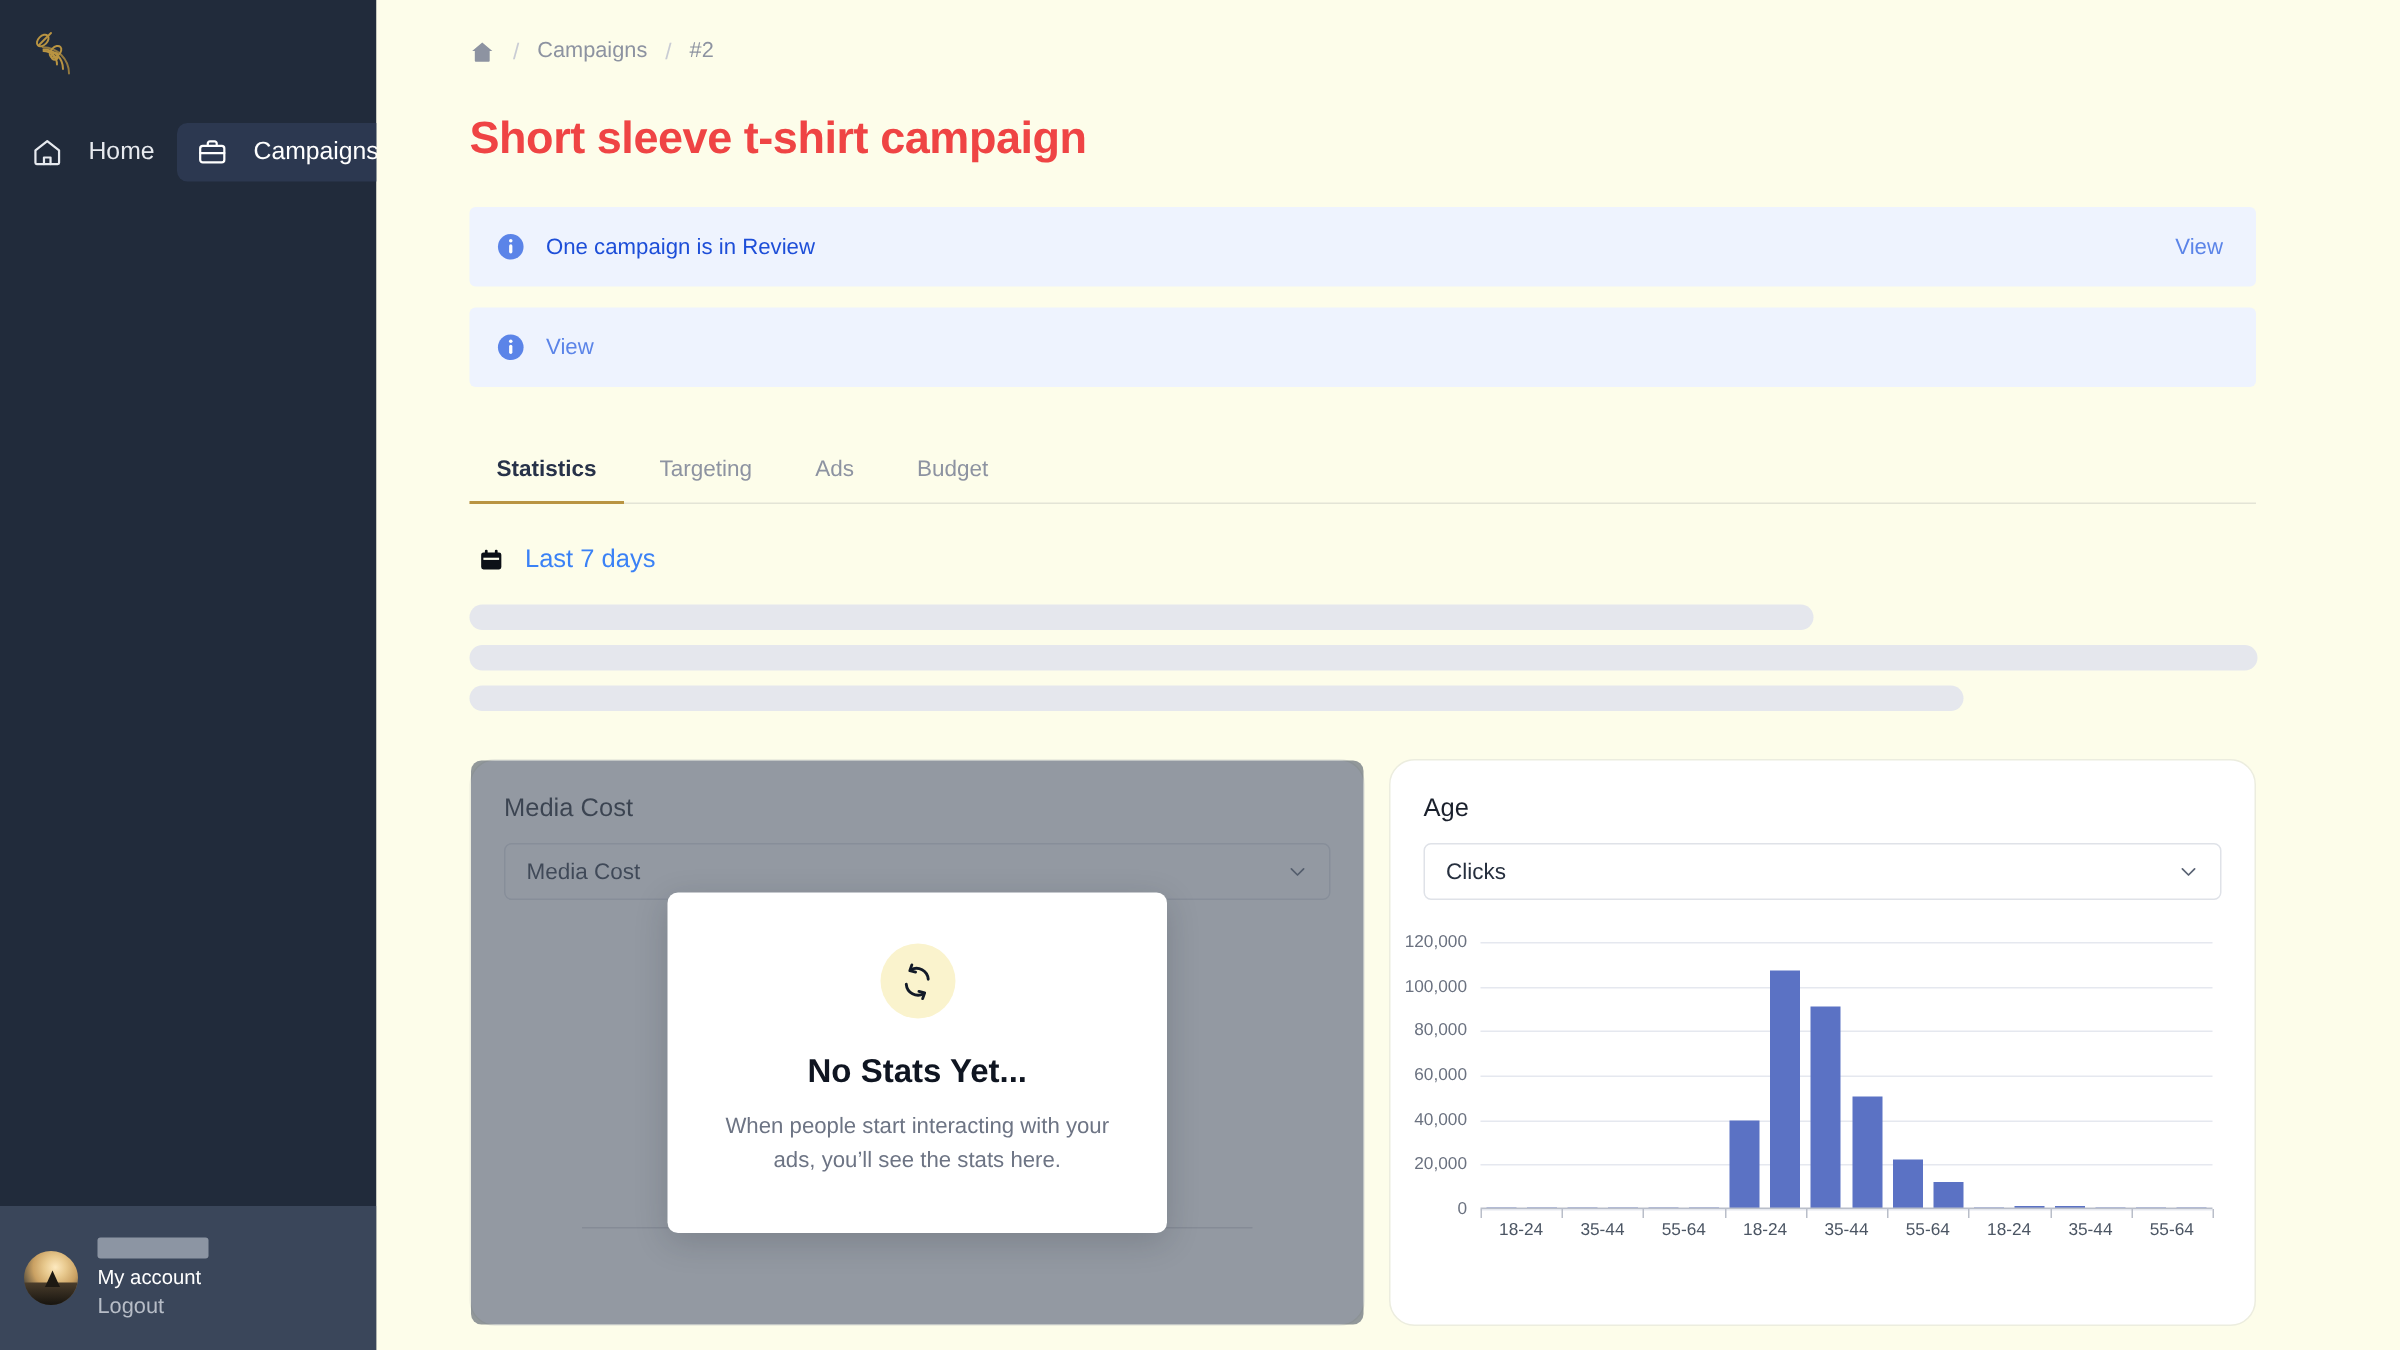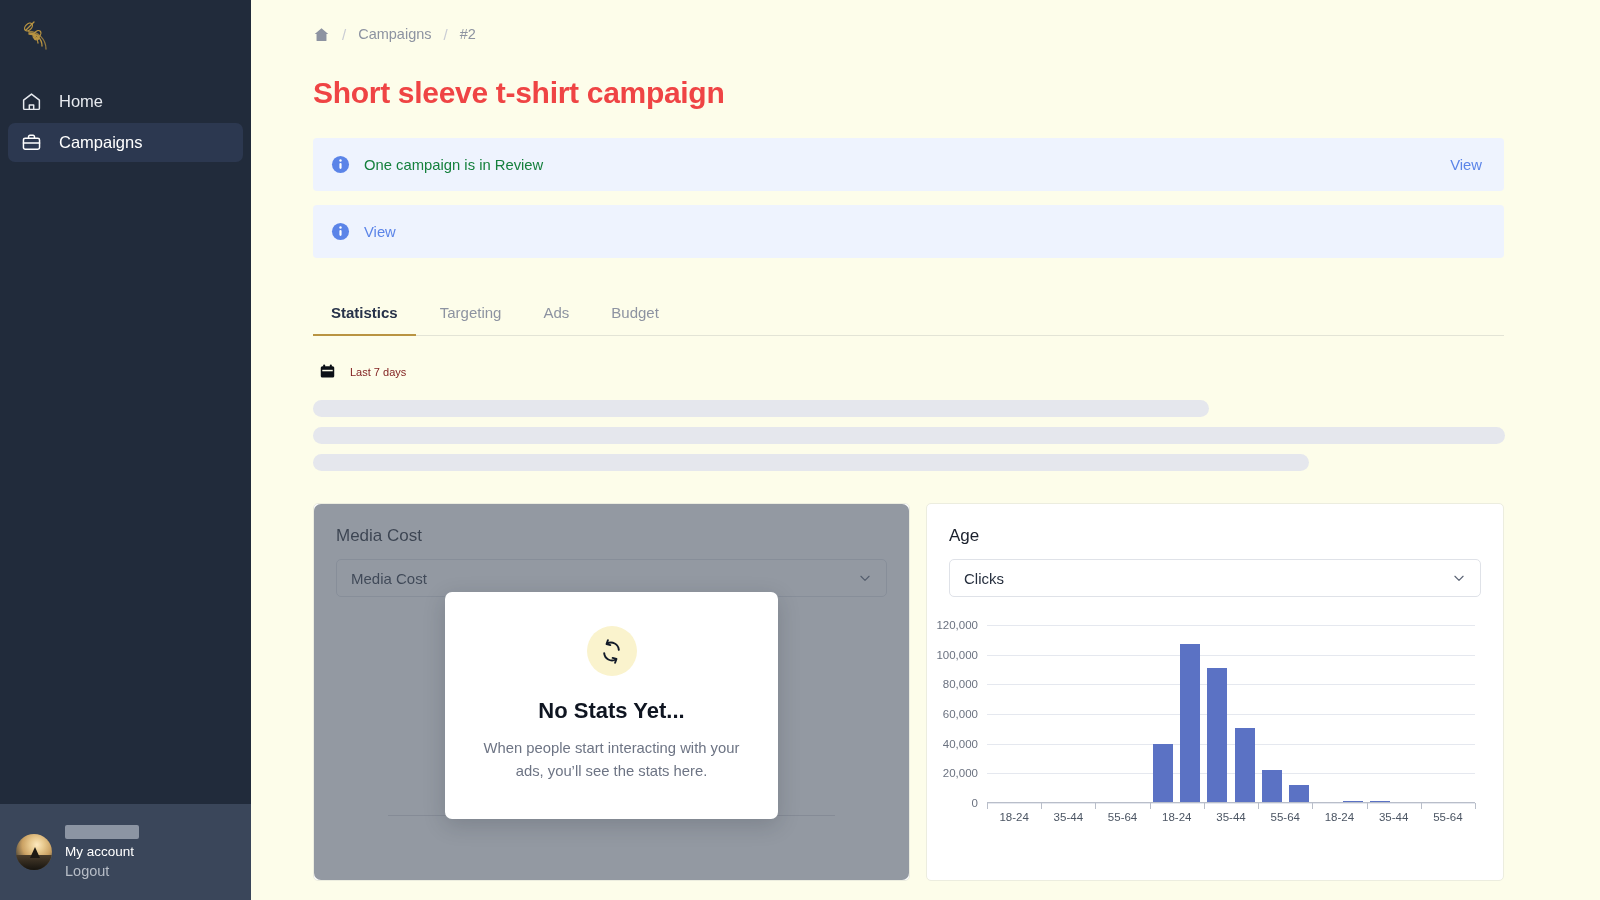--- a/index.html
+++ b/index.html
@@ -14,21 +14,21 @@
   
   .sidebar {
     width: 251px; height: 900px;
     background: #212b3b;
     display: flex; flex-direction: column;
     flex-shrink: 0;
     position: relative;
   }
   .logo-area { height: 76px; display: flex; align-items: center; padding-left: 16px; }
   .logo-mark { width: 44px; height: 44px; }
-  .nav { padding: 6px 8px 0 8px; display: flex; flex-direction: column; gap: 2px; }
+  .nav { padding: 6px 8px 0 8px; display: flex; flex-direction: row; gap: 2px; }
   .nav-item {
     display: flex; align-items: center; gap: 17px;
     height: 39px; padding: 0 13px;
     border-radius: 7px;
     color: #e7eaef;
     font-size: 16.5px;
     cursor: pointer;
   }
   .nav-item.active { background: #2c3850; color: #ffffff; }
   .nav-icon { width: 21px; height: 21px; display: flex; align-items: center; justify-content: center; flex-shrink: 0; }
@@ -92,50 +92,50 @@
   }
 
   .alerts { margin-top: 28px; display: flex; flex-direction: column; gap: 14px; }
   .alert {
     background: #eef3fe;
     display: flex; align-items: center;
     padding: 17px 22px 17px 18px;
     border-radius: 4px;
   }
   .alert-icon { width: 19px; height: 19px; flex-shrink: 0; margin-right: 14px; }
-  .alert-text { color: #15803d; font-size: 14.8px; flex: 1; }
+  .alert-text { color: #1d4ed8; font-size: 14.8px; flex: 1; }
   .alert-action { color: #5b84e8; font-size: 14.8px; cursor: pointer; }
 
   .tabs {
     margin-top: 36px;
     display: flex; gap: 6px;
     border-bottom: 1px solid #e3e4d6;
   }
   .tab {
     padding: 10px 18px 13px 18px;
     font-size: 15px; color: #8d93a1; cursor: pointer;
     border-bottom: 2px solid transparent; margin-bottom: -1px;
   }
   .tab.active { color: #273249; font-weight: 700; border-bottom-color: #b99442; }
 
   .range-row { display: flex; align-items: center; gap: 14px; margin-top: 27px; padding-left: 6px; }
   .cal-icon { width: 17px; height: 17px; }
-  .range-text { font-size: 11px; color: #7f1d1d; }
+  .range-text { font-size: 17px; color: #3b82f6; }
 
   .skeletons { margin-top: 20px; display: flex; flex-direction: column; gap: 10px; }
   .sk { height: 17px; background: #e5e7ed; border-radius: 9px; }
   .sk.w1 { width: 896px; }
   .sk.w2 { width: 1192px; }
   .sk.w3 { width: 996px; }
 
   .cards { display: flex; gap: 16px; margin-top: 32px; }
   .card {
     background: #ffffff;
     border: 1px solid #eceddf;
-    border-radius: 5px;
+    border-radius: 17px;
     position: relative;
     height: 378px;
   }
   .card.left { width: 597px; }
   .card.right { flex: 1; }
   .card-body { padding: 22px 22px 0 22px; }
   .card-title { font-size: 17px; color: #1a202c; margin-bottom: 13px; }
   .select {
     height: 38px; width: 100%;
     border: 1px solid #dfe2e8; border-radius: 5px;

